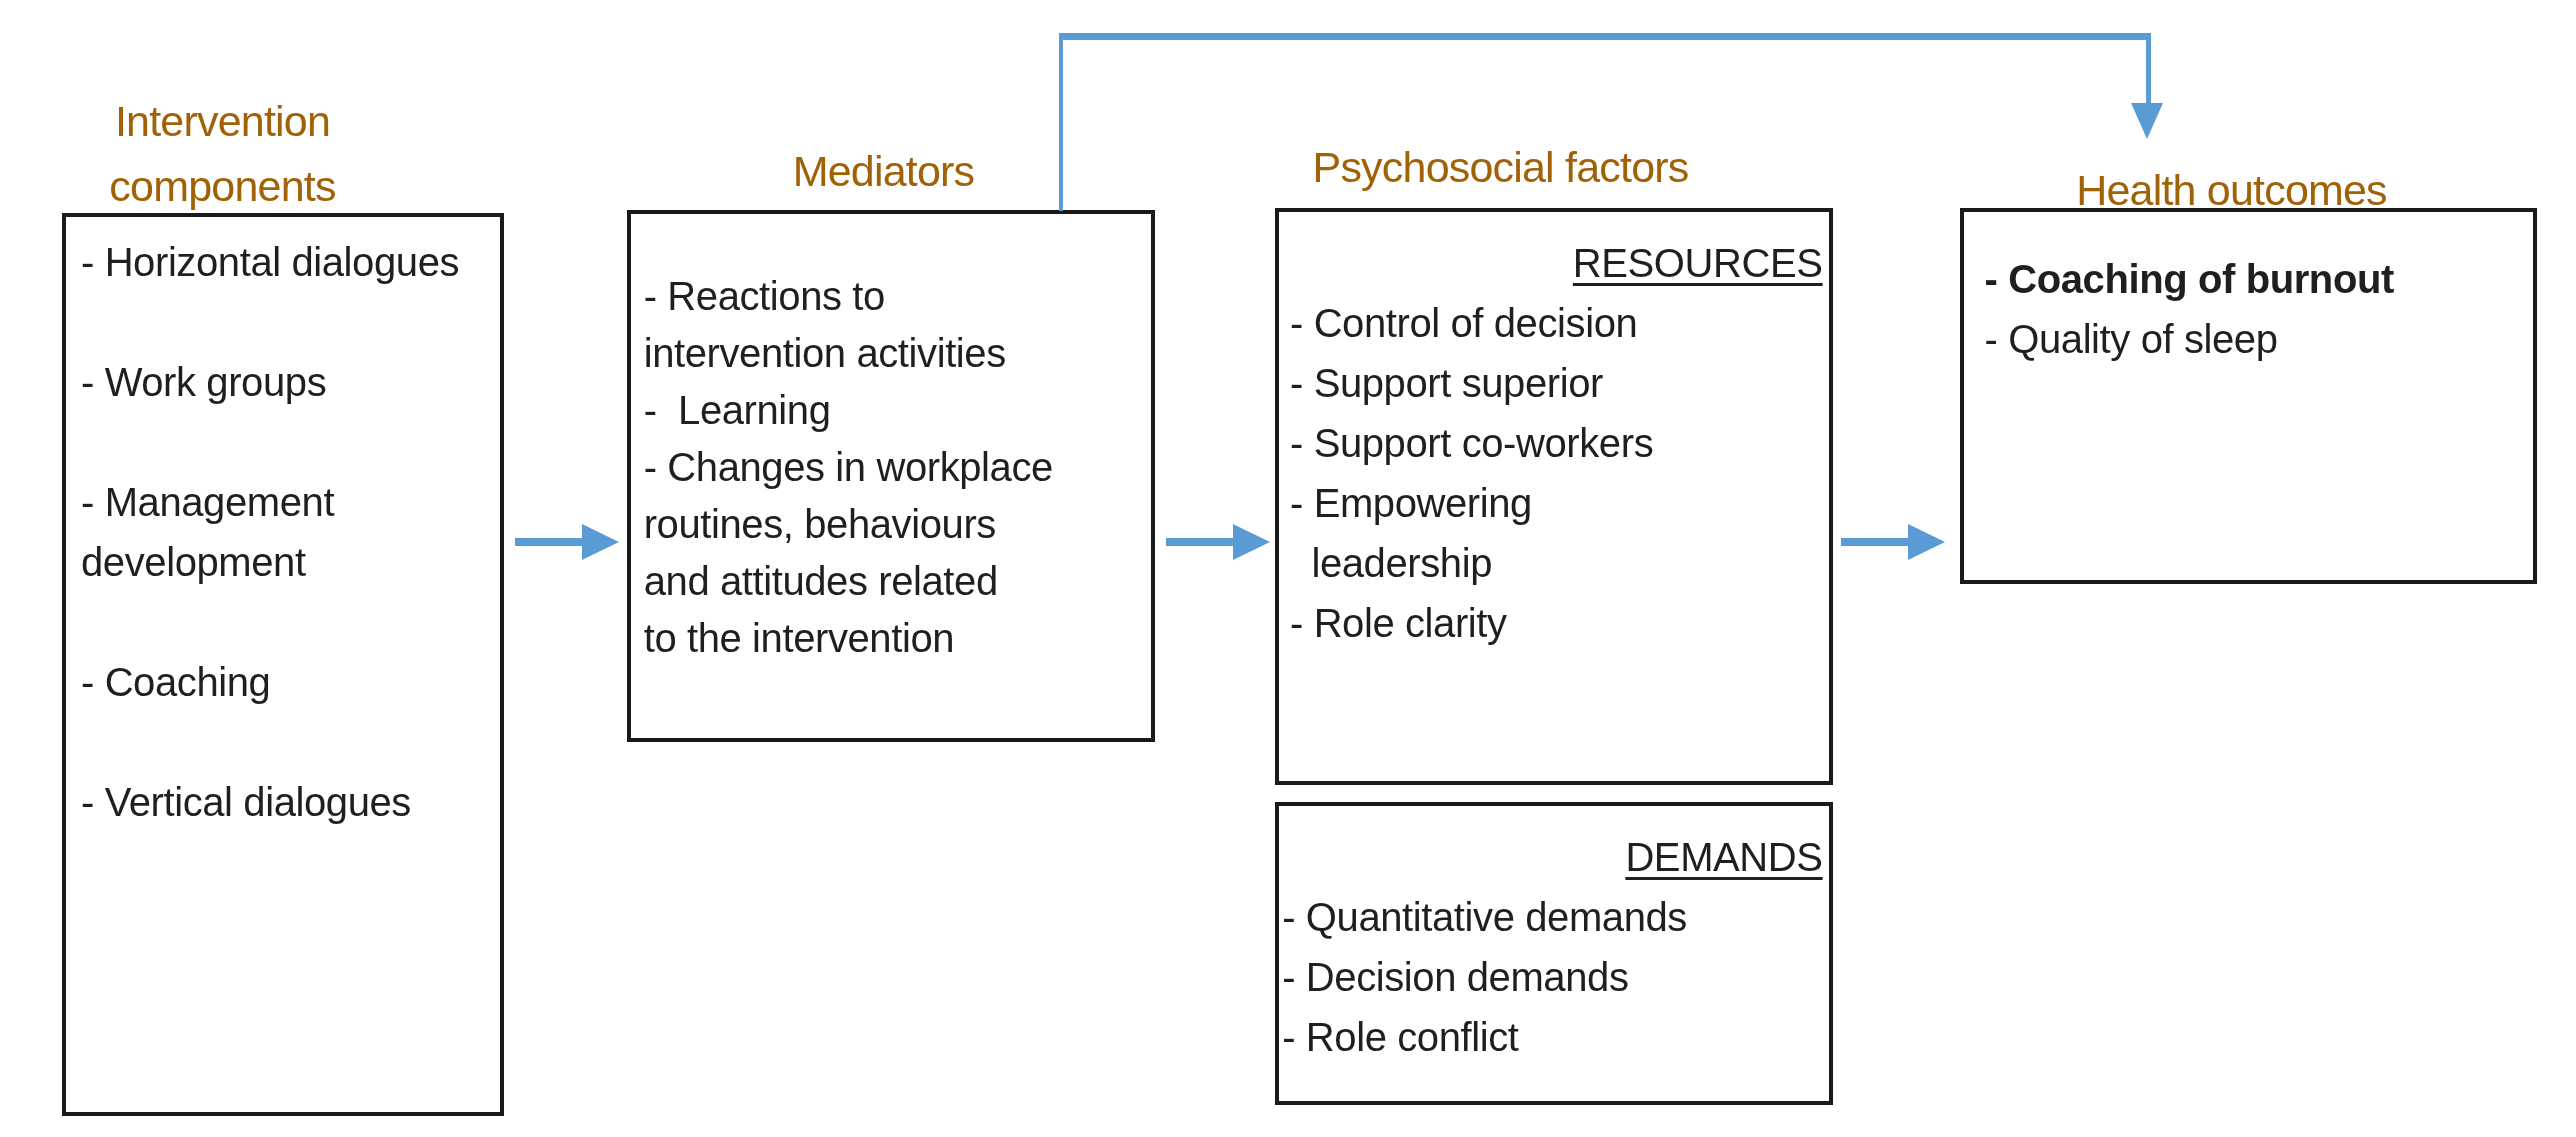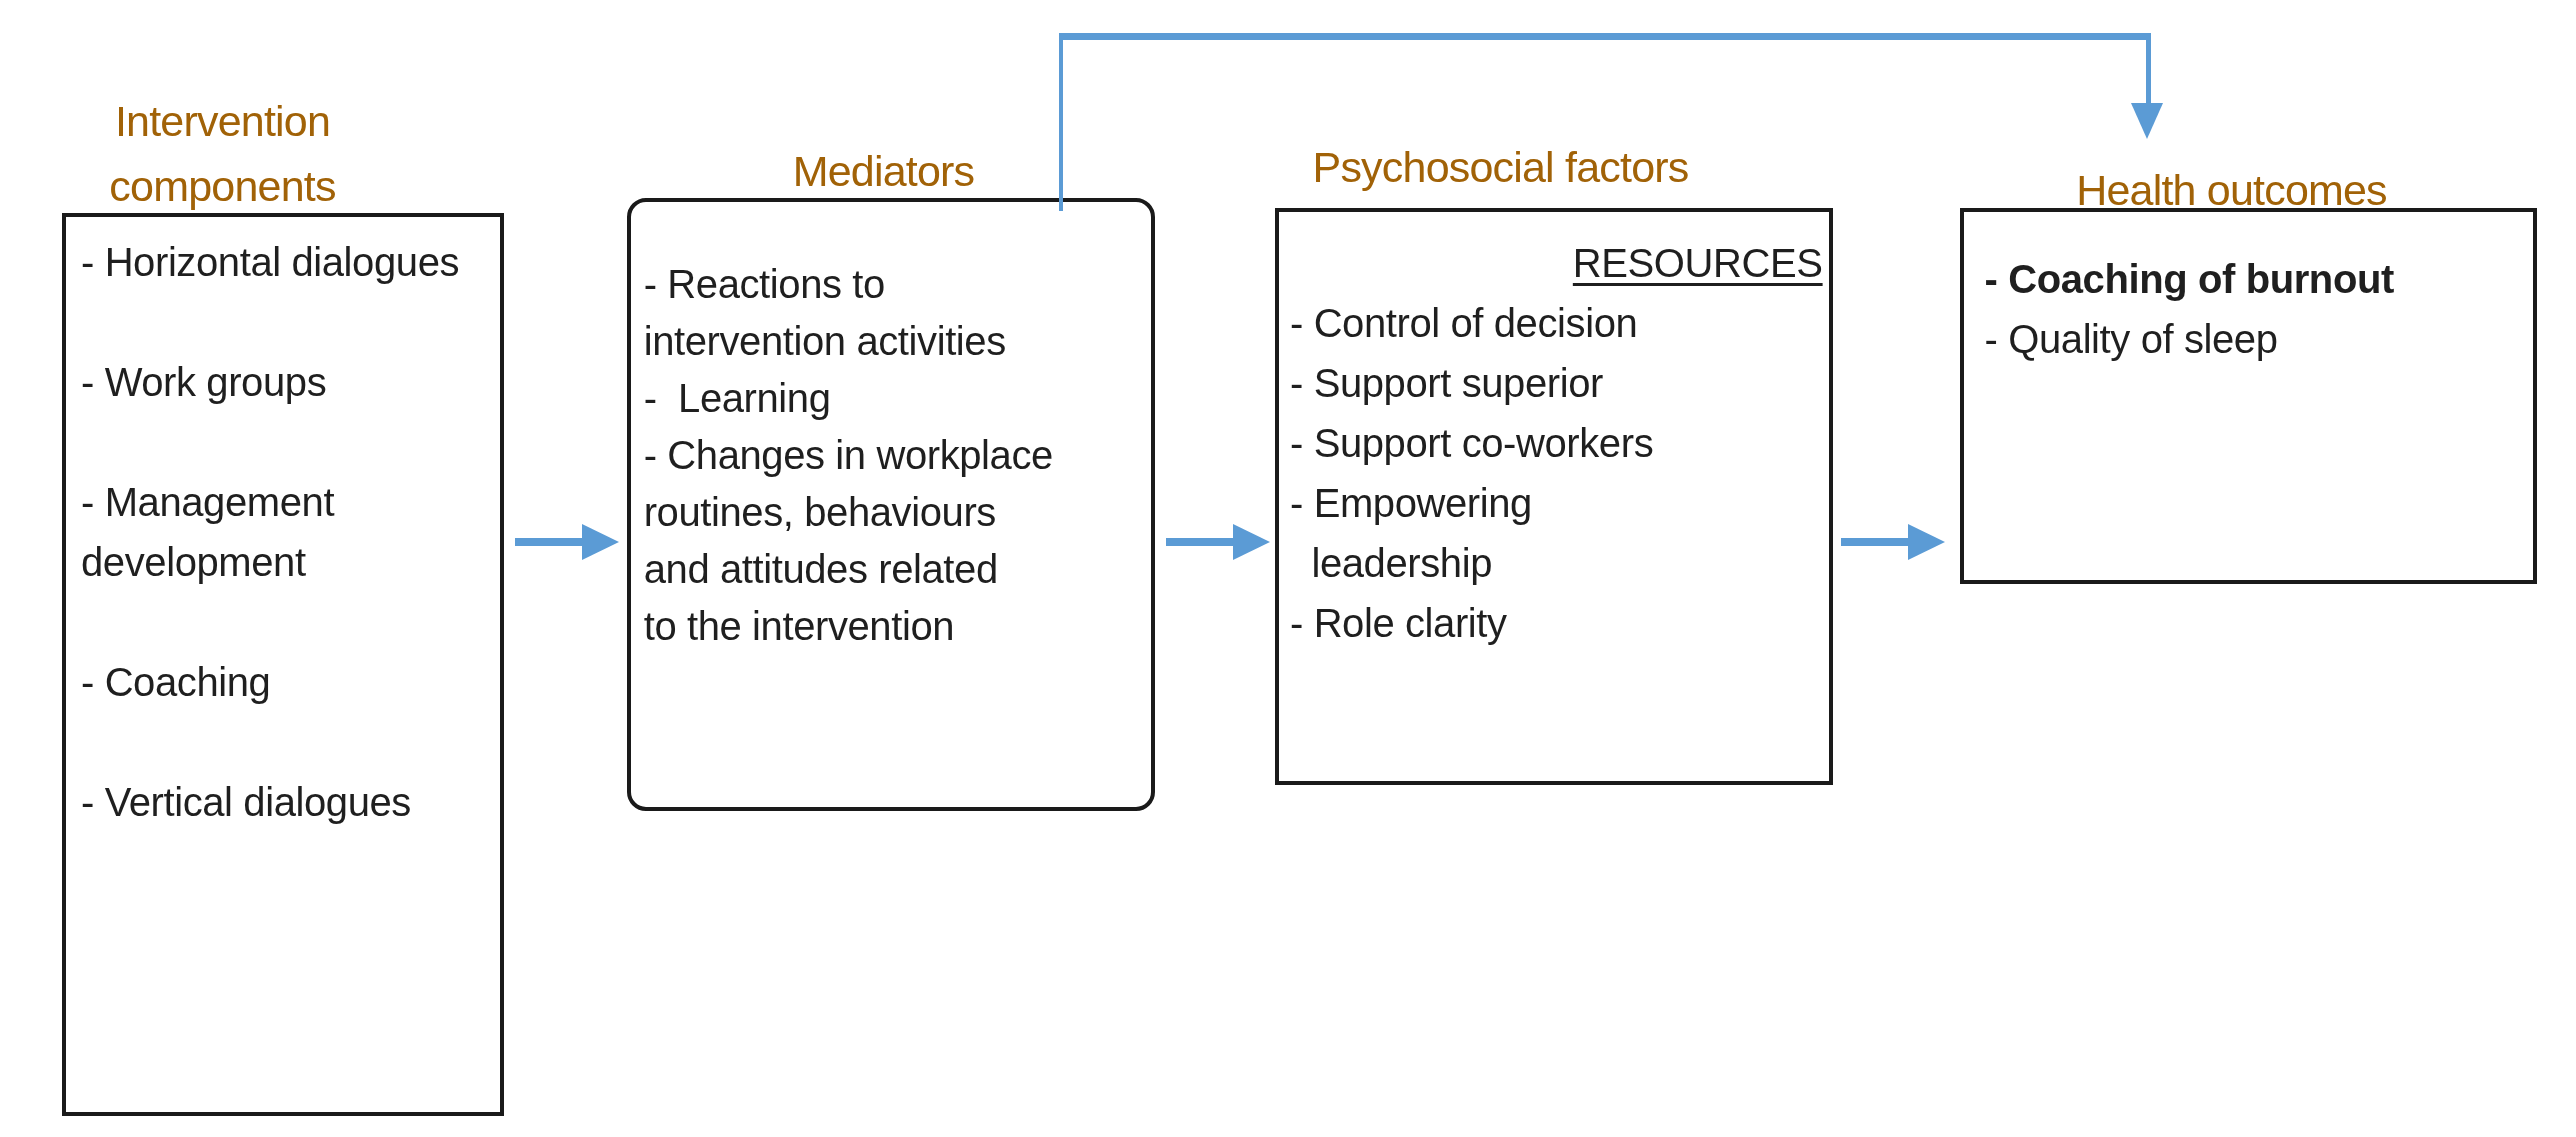--- a/index.html
+++ b/index.html
@@ -76,40 +76,46 @@
 
   <div class="dbox b1" style="left:62px;top:213px;width:442px;height:903px;padding:15px 8px 0 15px;">
     <div class="item">- Horizontal dialogues</div>
     <div class="item">- Work groups</div>
     <div class="item">- Management
 development</div>
     <div class="item">- Coaching</div>
     <div class="item">- Vertical dialogues</div>
   </div>
 
-  <div class="dbox b2" style="left:627px;top:198px;width:528px;height:613px;padding:54px 8px 0 12.7px;border-radius:19px;">
+  <div class="dbox b2" style="left:627px;top:210px;width:528px;height:532px;padding:54px 8px 0 12.7px;">
     <div class="item">- Reactions to
 intervention activities</div>
     <div class="item">-  Learning</div>
     <div class="item">- Changes in workplace
 routines, behaviours
 and attitudes related
 to the intervention</div>
   </div>
 
   <div class="dbox b3" style="left:1275px;top:208px;width:558px;height:577px;padding:20.6px 6.4px 0 11px;">
     <div class="hdr">RESOURCES</div>
     <div class="item">- Control of decision</div>
     <div class="item">- Support superior</div>
     <div class="item">- Support co-workers</div>
     <div class="item">- Empowering
   leadership</div>
     <div class="item">- Role clarity</div>
   </div>
 
+  <div class="dbox b3b" style="left:1275px;top:802px;width:558px;height:303px;padding:20.6px 6.4px 0 3.2px;">
+    <div class="hdr">DEMANDS</div>
+    <div class="item">- Quantitative demands</div>
+    <div class="item">- Decision demands</div>
+    <div class="item">- Role conflict</div>
+  </div>
 
   <div class="dbox b4" style="left:1960px;top:208px;width:577px;height:376px;padding:37px 6.4px 0 20.6px;">
     <div class="item bold">- Coaching of burnout</div>
     <div class="item">- Quality of sleep</div>
   </div>
 
   <div>
     <div class="shaft-h" style="left:515px;top:538px;width:69px;"></div>
     <div class="head-right" style="left:582px;top:524px;"></div>
   </div>

